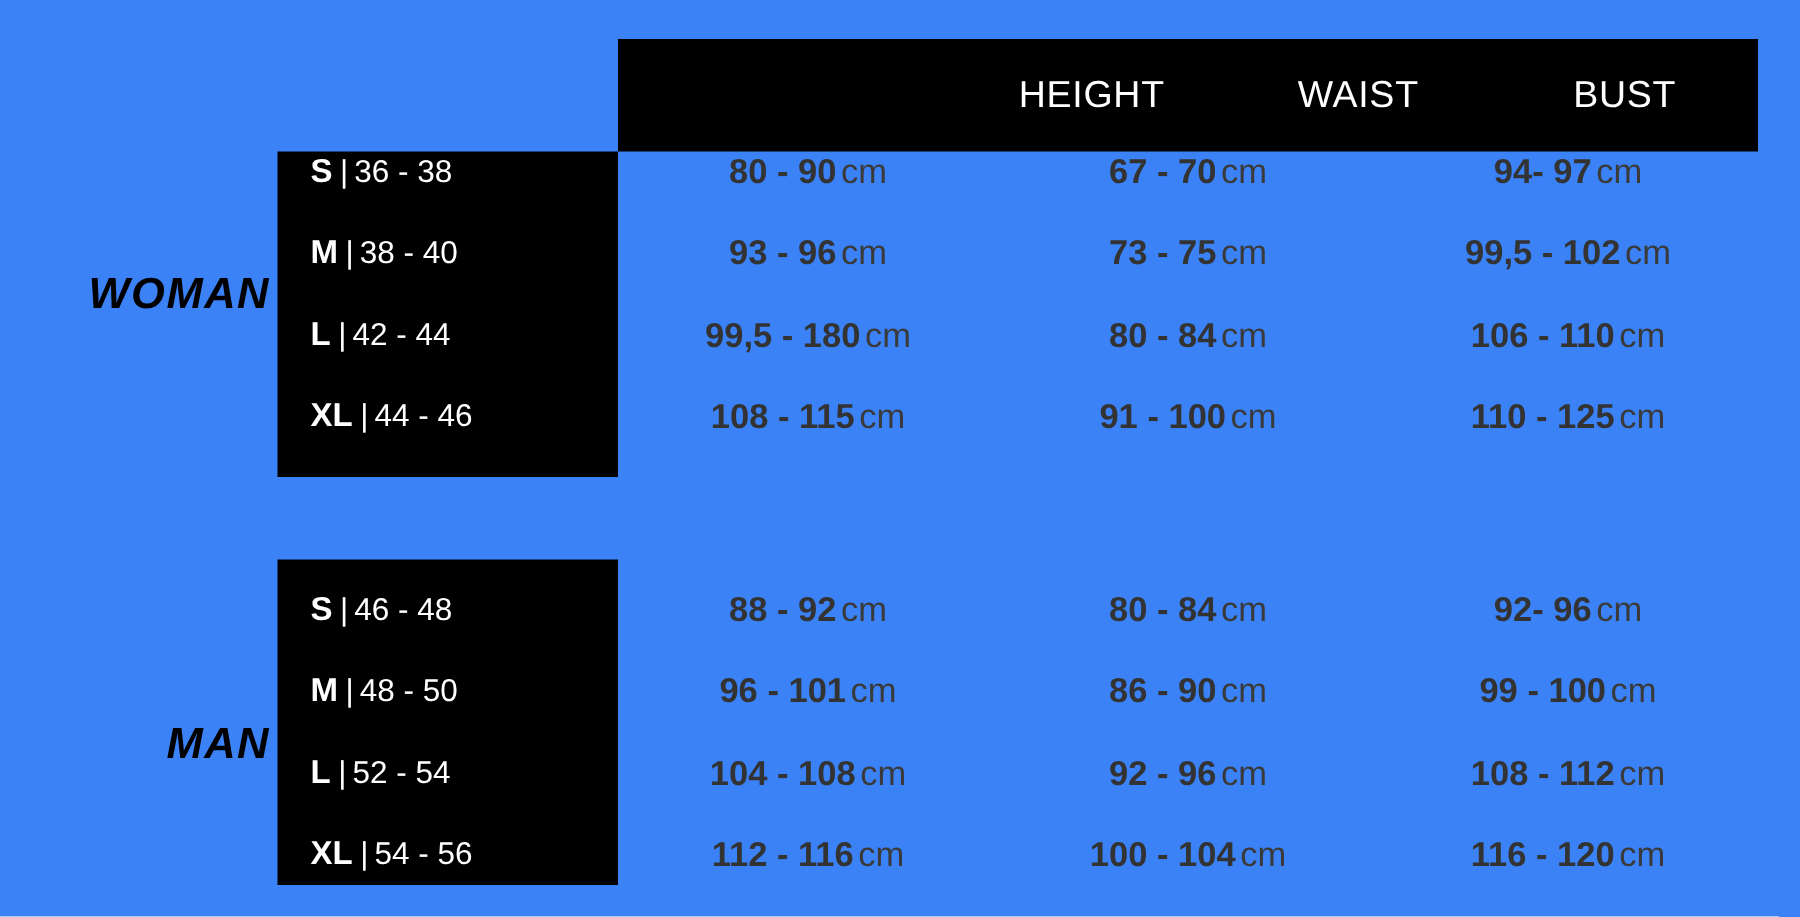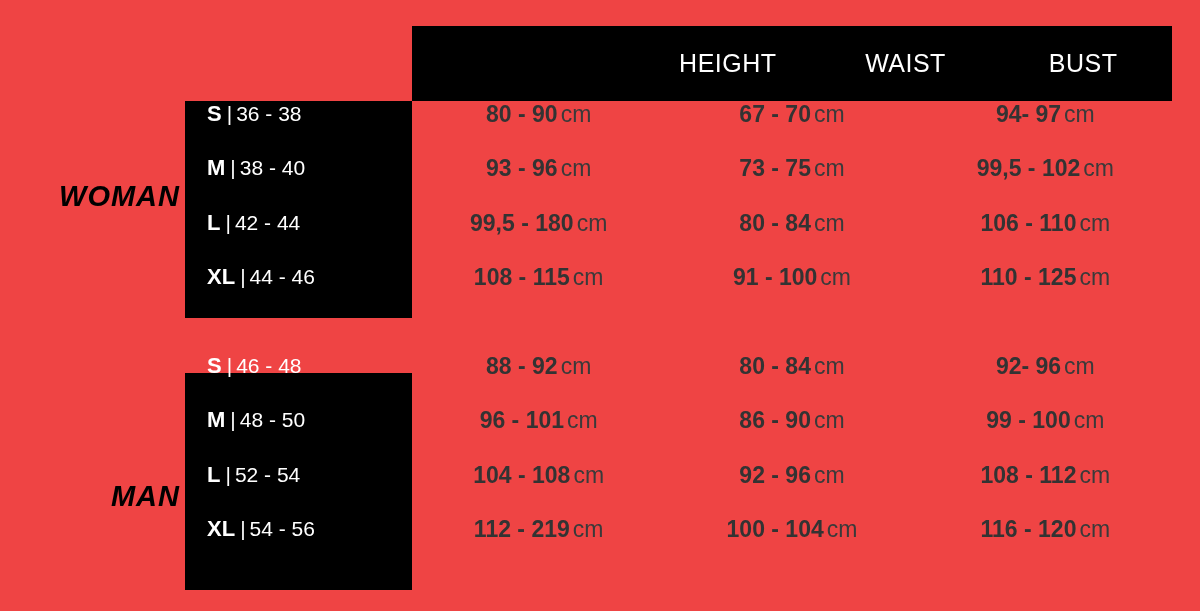--- a/index.html
+++ b/index.html
@@ -10,21 +10,21 @@
     height: 611px;
     background: #ffffff;
     font-family: "Liberation Sans", sans-serif;
     overflow: hidden;
   }
 
   .page {
     position: relative;
     width: 1200px;
     height: 611px;
-    background: #ef4444;
+    background: #3b82f6;
   }
 
   
   .header-band {
     position: absolute;
     left: 412px;
     top: 26px;
     width: 760px;
     height: 75px;
     background: #000000;
@@ -71,21 +71,21 @@
   .group-label.woman { left: 0px; top: 180px; }
   .group-label.man   { left: 0px; top: 452px; margin-top: 28px; }
 
   
   .rows {
     position: absolute;
     left: 185px;
     width: 987px;
   }
   .rows.woman { top: 101px; }
-  .rows.man   { top: 353px; }
+  .rows.man   { top: 393px; }
 
   .row {
     display: flex;
     height: 54.25px;
   }
 
   .cell-size {
     width: 227px;
     padding-left: 22px;
     color: #ffffff;
@@ -251,21 +251,21 @@
       <div class="cell-measure">
         <span class="v">108 - 112</span><span class="u">cm</span>
       </div>
     </div>
 
     <div class="row">
       <div class="cell-size">
         <span class="sz">XL</span><span class="sep">|</span><span class="num">54 - 56</span>
       </div>
       <div class="cell-measure">
-        <span class="v">112 - 219</span><span class="u">cm</span>
+        <span class="v">112 - 116</span><span class="u">cm</span>
       </div>
       <div class="cell-measure">
         <span class="v">100 - 104</span><span class="u">cm</span>
       </div>
       <div class="cell-measure">
         <span class="v">116 - 120</span><span class="u">cm</span>
       </div>
     </div>
 
   </div>

